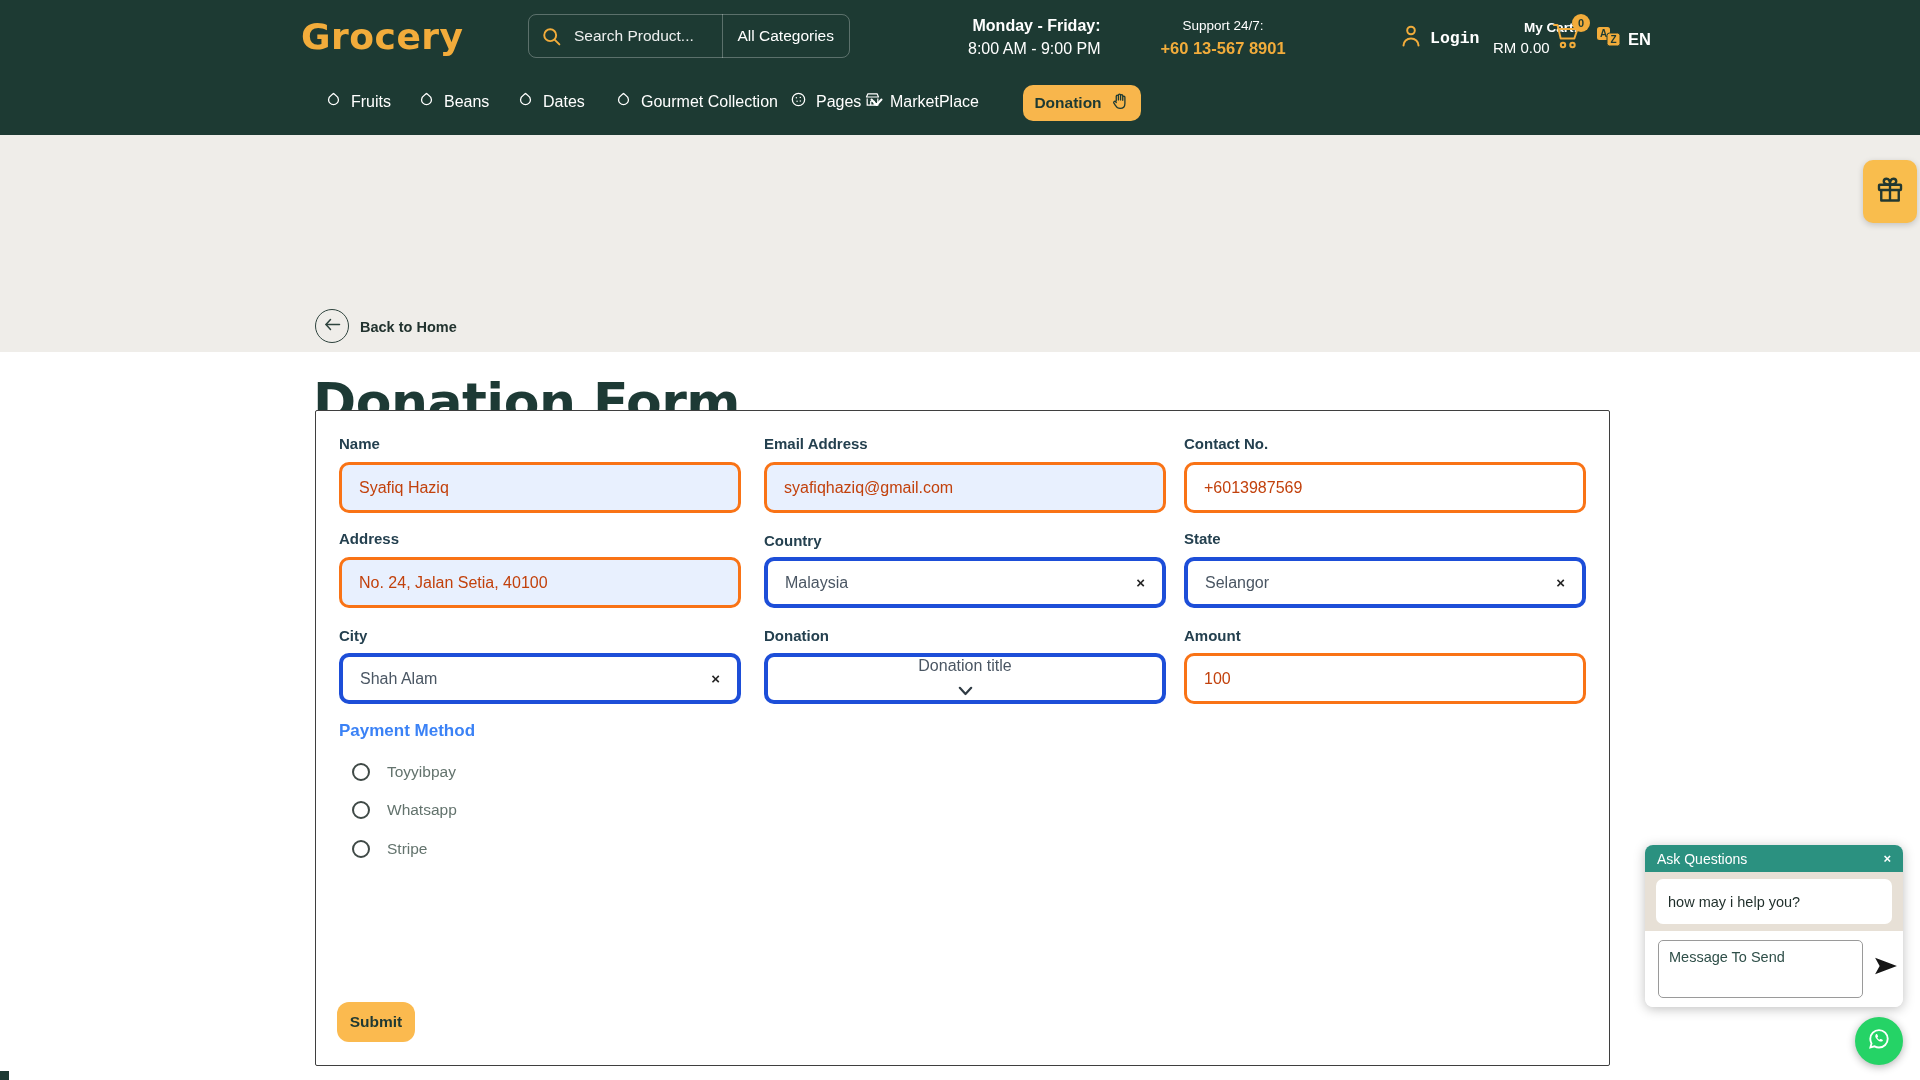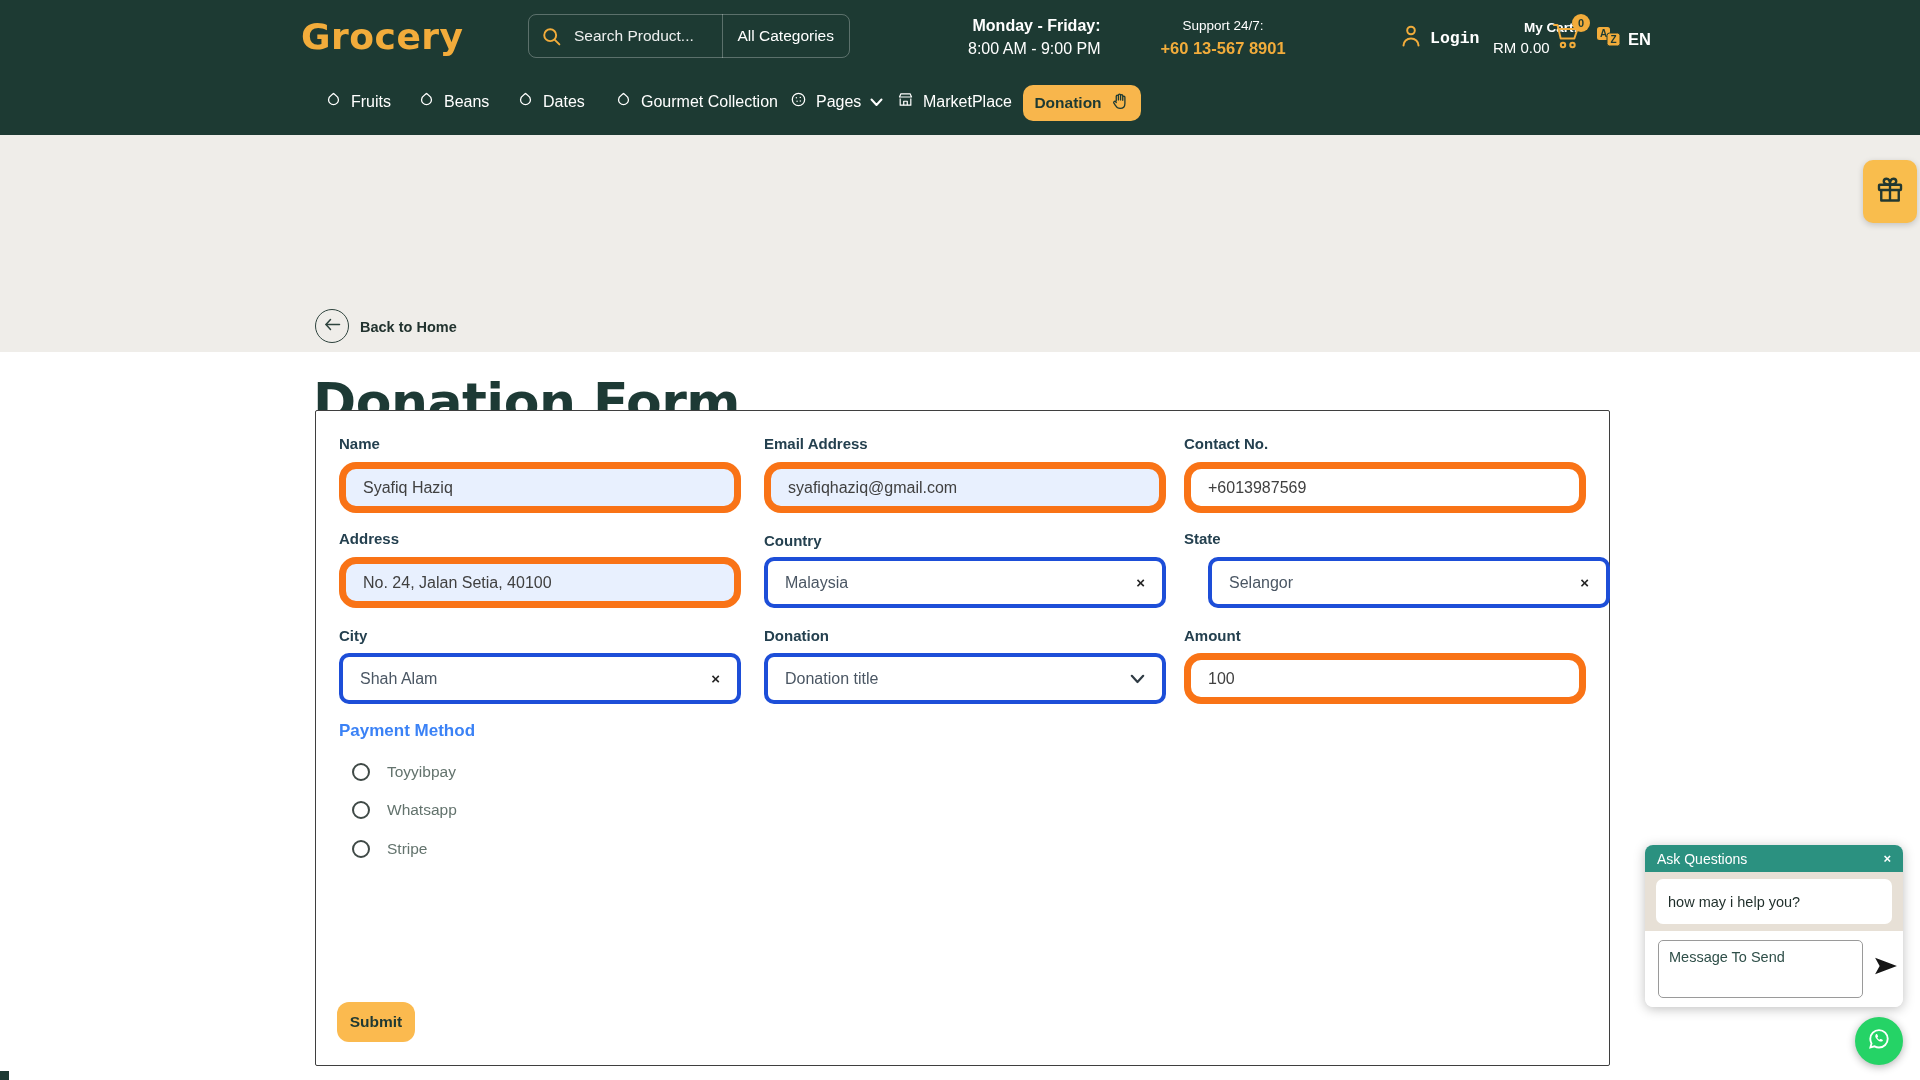--- a/index.html
+++ b/index.html
@@ -53,22 +53,22 @@
           font-family:"DejaVu Sans", sans-serif; letter-spacing:-.5px; }
 
   .gift-btn { position:absolute; left:1863px; top:160px; width:54px; height:63px; background:#F9BD4D;
           border-radius:10px; display:flex; align-items:center; justify-content:center; cursor:pointer;
           box-shadow:0 2px 6px rgba(0,0,0,.18); }
 
   
   .card { position:absolute; left:315px; top:410px; width:1295px; height:656px; background:#fff;
           border:1px solid #3F3F3F; border-radius:2px; }
   .flabel { position:absolute; font-size:15px; font-weight:700; color:#24404F; }
-  .ti { position:absolute; width:402px; height:51px; border:7px solid #f97316; border-radius:17px;
-          padding:0 17px; font-size:16px; color:#404040; background:#fff; font-family:inherit; outline:none; }
+  .ti { position:absolute; width:402px; height:51px; border:3px solid #f97316; border-radius:10px;
+          padding:0 17px; font-size:16px; color:#c2410c; background:#fff; font-family:inherit; outline:none; }
   .ti.autofill { background:#E8F0FE; }
   .select-box { position:absolute; width:402px; height:51px; border:4px solid #1d4ed8; border-radius:10px;
           display:flex; align-items:center; justify-content:space-between; padding:0 17px;
           font-size:16px; color:#4A5663; background:#fff; cursor:pointer; }
   .clear-x { font-size:15px; font-weight:700; color:#262626; cursor:pointer; line-height:1; }
   .pay-heading { position:absolute; left:23px; top:310px; font-size:17px; font-weight:700; color:#3b82f6; }
   .radio-row { position:absolute; left:36px; display:flex; align-items:center; gap:17px; cursor:pointer; }
   .radio-circle { width:18px; height:18px; border:2.5px solid #3F4946; border-radius:50%; background:#fff; }
   .radio-label { font-size:15.5px; color:#63736D; }
   .submit-btn { position:absolute; left:21px; top:591px; width:78px; height:40px; border-radius:12px;
@@ -192,21 +192,21 @@
             <circle cx="9" cy="9.5" r="1" fill="#fff" stroke="none"></circle>
             <circle cx="14.5" cy="9" r="1" fill="#fff" stroke="none"></circle>
             <circle cx="10" cy="14.5" r="1" fill="#fff" stroke="none"></circle>
             <circle cx="14.5" cy="14" r="1" fill="#fff" stroke="none"></circle>
           </svg></span>
       <span>Pages</span>
       <span><svg width="13" height="9" viewBox="0 0 13 9" fill="none" stroke="#fff" stroke-width="2" stroke-linecap="round" stroke-linejoin="round">
             <path d="M1.5 1.5 6.5 7l5-5.5"></path>
           </svg></span>
     </div>
-    <div class="nav-item" style="left:897px;">
+    <div class="nav-item" style="left:864px;">
       <span><svg width="17" height="17" viewBox="0 0 24 24" fill="none" stroke="#fff" stroke-width="1.7" stroke-linejoin="round">
             <path d="M4.5 10.5V20h15v-9.5"></path>
             <path d="M3.5 8.5 5.5 4h13l2 4.5z"></path>
             <path d="M9.5 20v-5.5h5V20"></path>
           </svg></span>
       <span>MarketPlace</span>
     </div>
     <div class="donation-btn">
       <span>Donation</span>
       <span><svg width="19" height="17" viewBox="0 0 24 22" fill="none" stroke="#1D3A33" stroke-width="1.7" stroke-linecap="round" stroke-linejoin="round">
@@ -251,33 +251,33 @@
     <div class="flabel" style="left:23px; top:119px;">Address</div>
     <input class="ti autofill" style="left: 23px; top: 146px;" value="No. 24, Jalan Setia, 40100">
 
     <div class="flabel" style="left:448px; top:121px;">Country</div>
     <div class="select-box" style="left:448px; top:146px;">
       <span>Malaysia</span>
       <span class="clear-x">×</span>
     </div>
 
     <div class="flabel" style="left:868px; top:119px;">State</div>
-    <div class="select-box" style="left:868px; top:146px;margin-left:24px;">
+    <div class="select-box" style="left:868px; top:146px;">
       <span>Selangor</span>
       <span class="clear-x">×</span>
     </div>
 
     <div class="flabel" style="left:23px; top:216px;">City</div>
     <div class="select-box" style="left:23px; top:242px;">
       <span>Shah Alam</span>
       <span class="clear-x">×</span>
     </div>
 
     <div class="flabel" style="left:448px; top:216px;">Donation</div>
-    <div class="select-box" style="left:448px; top:242px;">
+    <div class="select-box" style="left:448px; top:242px;flex-direction:column;">
       <span>Donation title</span>
       <span><svg width="15" height="10" viewBox="0 0 15 10" fill="none" stroke="#2F3B44" stroke-width="2.2" stroke-linecap="round" stroke-linejoin="round">
             <path d="M1.8 1.8 7.5 8l5.7-6.2"></path>
           </svg></span>
     </div>
 
     <div class="flabel" style="left:868px; top:216px;">Amount</div>
     <input class="ti" style="left: 868px; top: 242px;" value="100">
 
     <div class="pay-heading">Payment Method</div>

